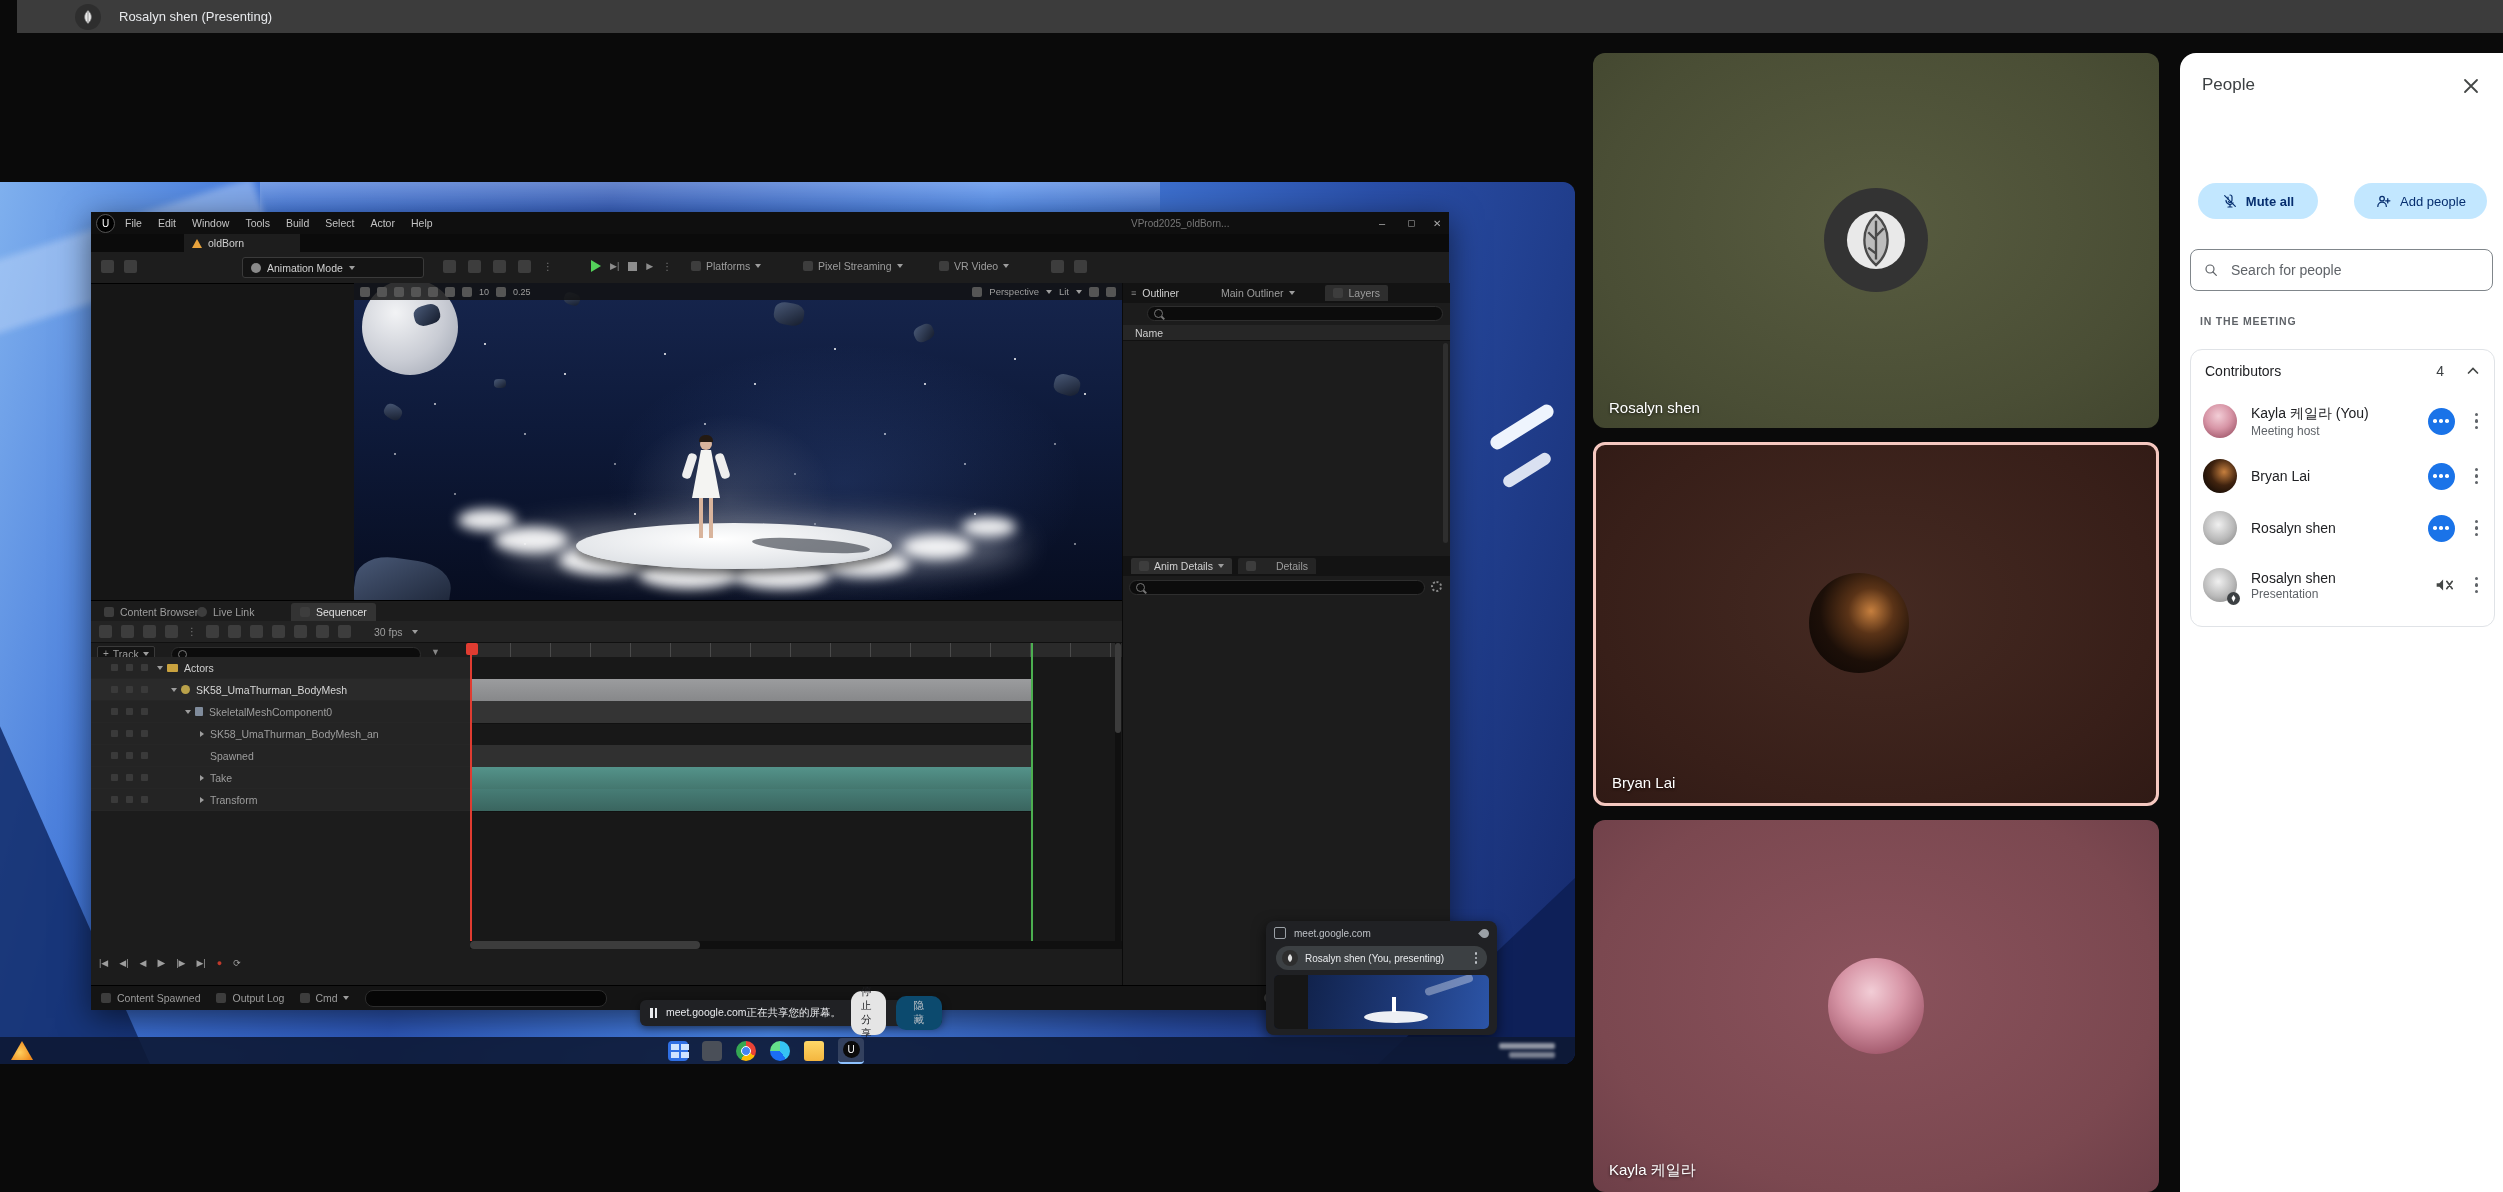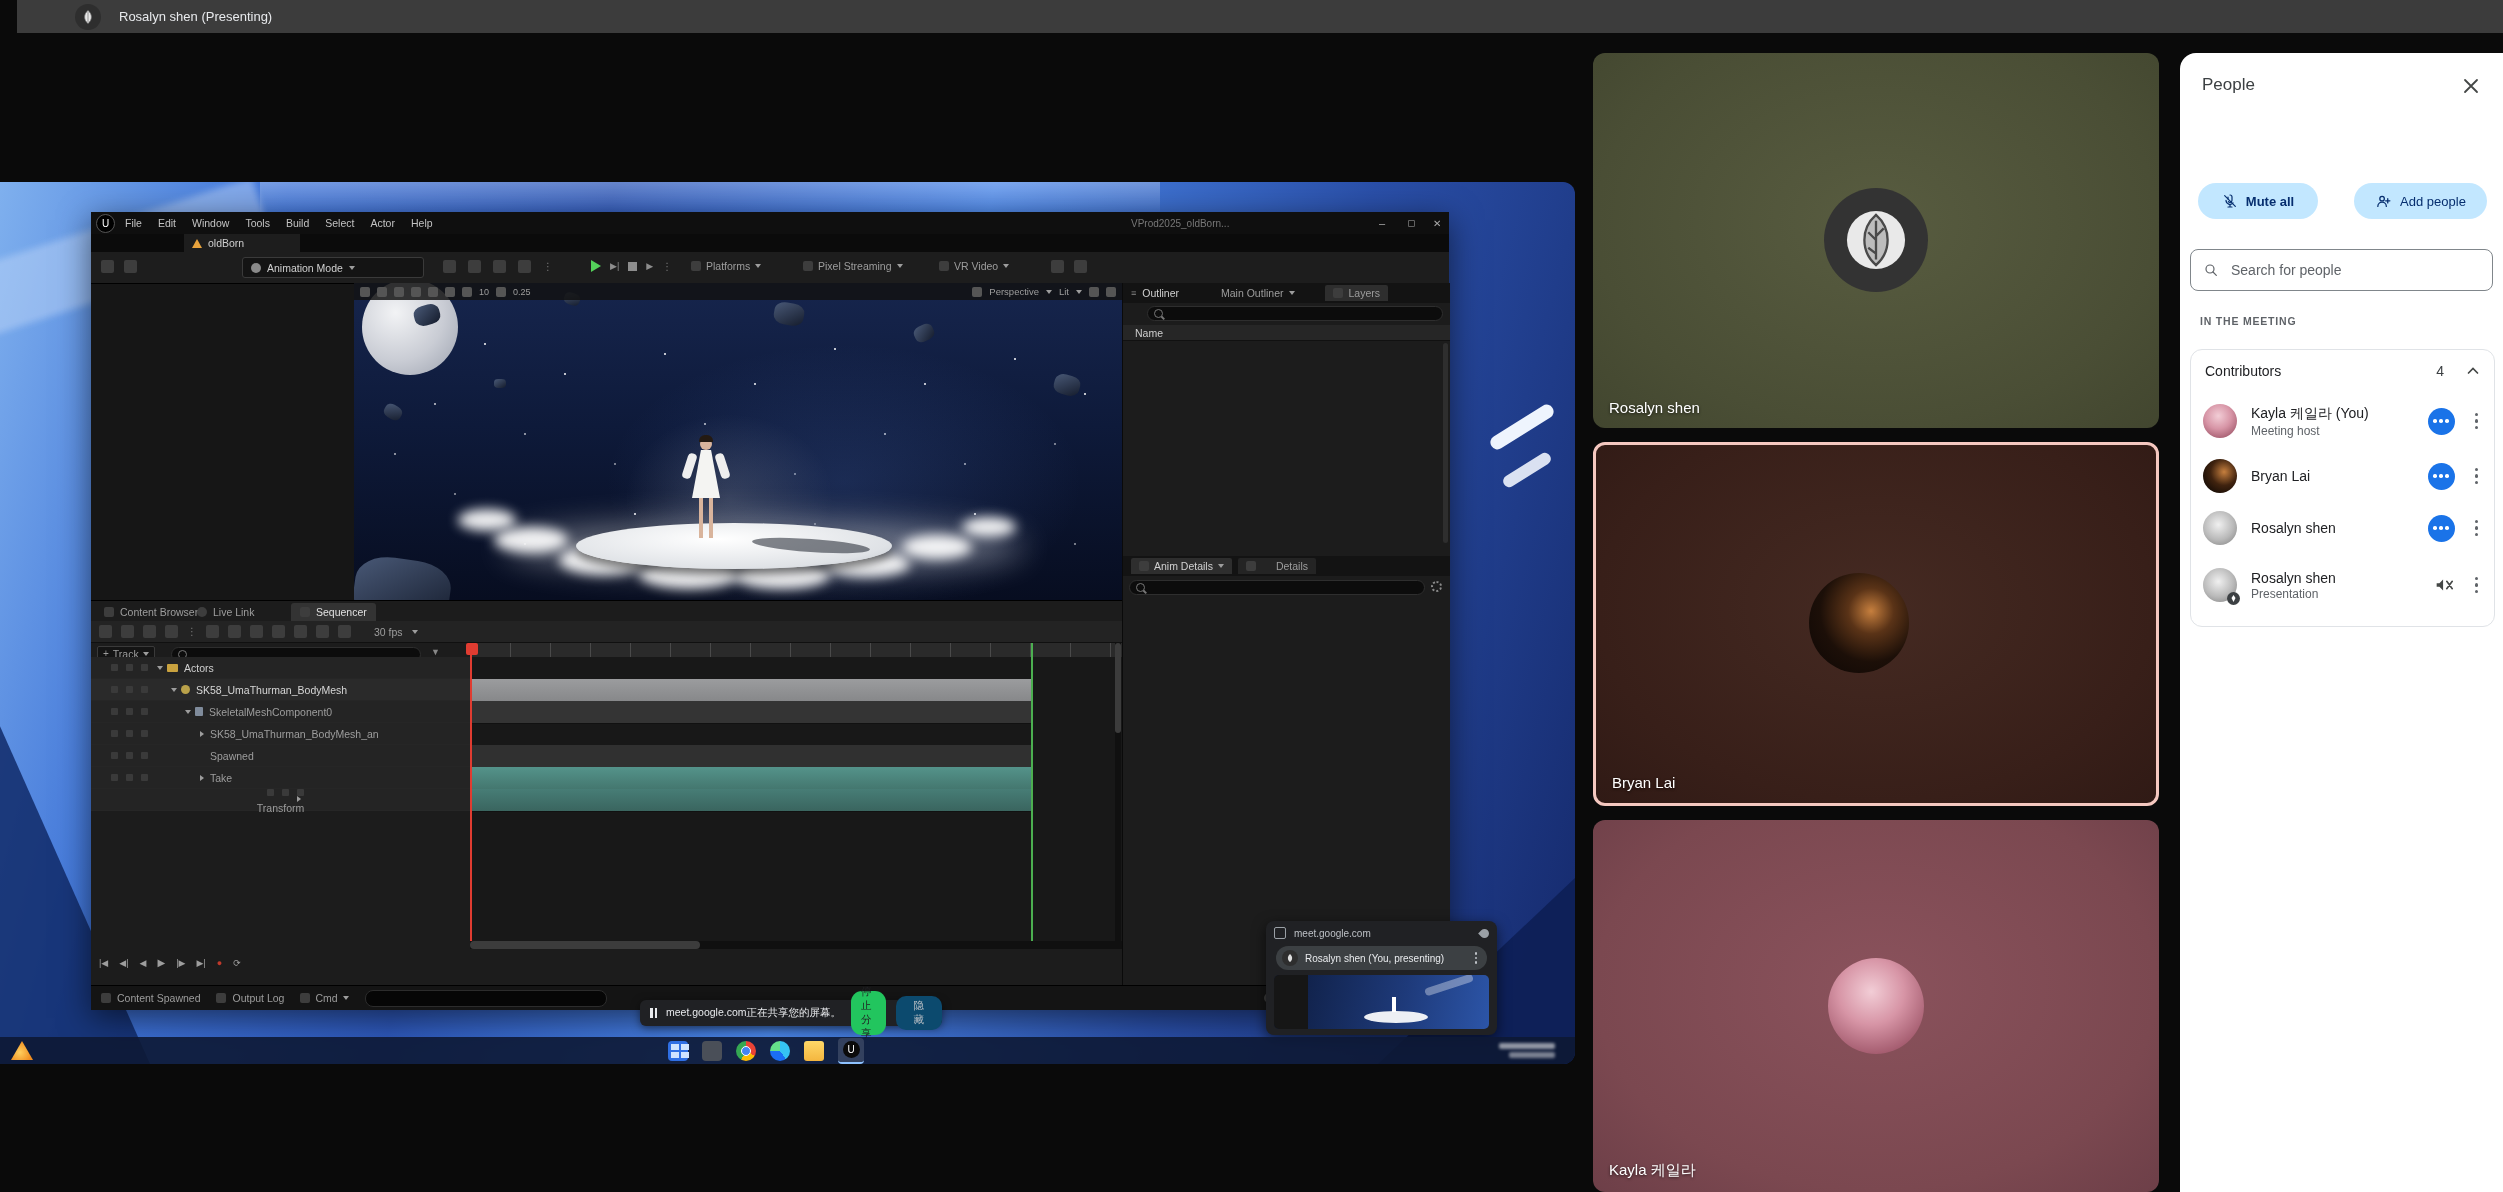--- a/index.html
+++ b/index.html
@@ -108,21 +108,21 @@
          background-image:repeating-linear-gradient(90deg,#4a4a4a 0 1px,transparent 1px 40px);}
 
   
   #ue-status{left:0;top:773px;width:1358px;height:25px;background:#141414;border-top:1px solid #000;display:flex;align-items:center;gap:16px;padding:0 10px;box-sizing:border-box;}
 
   
   #taskbar{left:0;top:855px;width:1575px;height:27px;background:rgba(13,24,52,.9);display:flex;align-items:center;}
   .tb-ic{width:20px;height:20px;border-radius:4px;flex:0 0 auto;}
   
   #sharebar{left:640px;top:818px;width:302px;height:26px;background:#202124;border-radius:6px;display:flex;align-items:center;box-shadow:0 2px 8px rgba(0,0,0,.5);}
-  #stop-pill{height:20px;border-radius:11px;background:#22c55e;color:#202124;font-size:10.5px;display:flex;align-items:center;padding:12px 10px;margin-left:10px;}
+  #stop-pill{height:20px;border-radius:11px;background:#e5e5e5;color:#202124;font-size:10.5px;display:flex;align-items:center;padding:12px 10px;margin-left:10px;}
   #hide-btn{color:#bdc1c6;font-size:10.5px;margin-left:10px;background:#0c4a6e;border-radius:10px;padding:3px 18px;}
 
   
   #pip{left:1266px;top:739px;width:231px;height:114px;background:#202124;border-radius:8px;box-shadow:0 4px 14px rgba(0,0,0,.6);}
   #pip-caption{position:absolute;left:10px;top:25px;width:211px;height:24px;background:#3c4043;border-radius:12px;display:flex;align-items:center;box-sizing:border-box;padding:0 6px;}
   #pip-thumb{position:absolute;left:8px;top:54px;width:215px;height:54px;border-radius:5px;overflow:hidden;background:linear-gradient(100deg,#0d1b3d 0%,#1e3a7a 60%,#2c55a8 100%);}
 </style>
 </head>
 <body>
 
@@ -408,21 +408,21 @@
         </div>
         <div class="track-row" style="top:166px;background:#242424;">
           <span class="trk-dots">
               <i></i>
               <i></i>
               <i></i>
             </span>
           <span class="tri-r" style="margin-left:42px;margin-right:6px;"></span>
           <span class="uet">Take</span>
         </div>
-        <div class="track-row" style="top:188px;background:#242424;flex-direction:column;">
+        <div class="track-row" style="top:188px;background:#242424;">
           <span class="trk-dots">
               <i></i>
               <i></i>
               <i></i>
             </span>
           <span class="tri-r" style="margin-left:42px;margin-right:6px;"></span>
           <span class="uet">Transform</span>
         </div>
 
         <div class="tl-band" style="top:78px;height:22px;background:linear-gradient(180deg,#9b9c9e,#87888a);border-bottom:1px solid #111;"></div>

